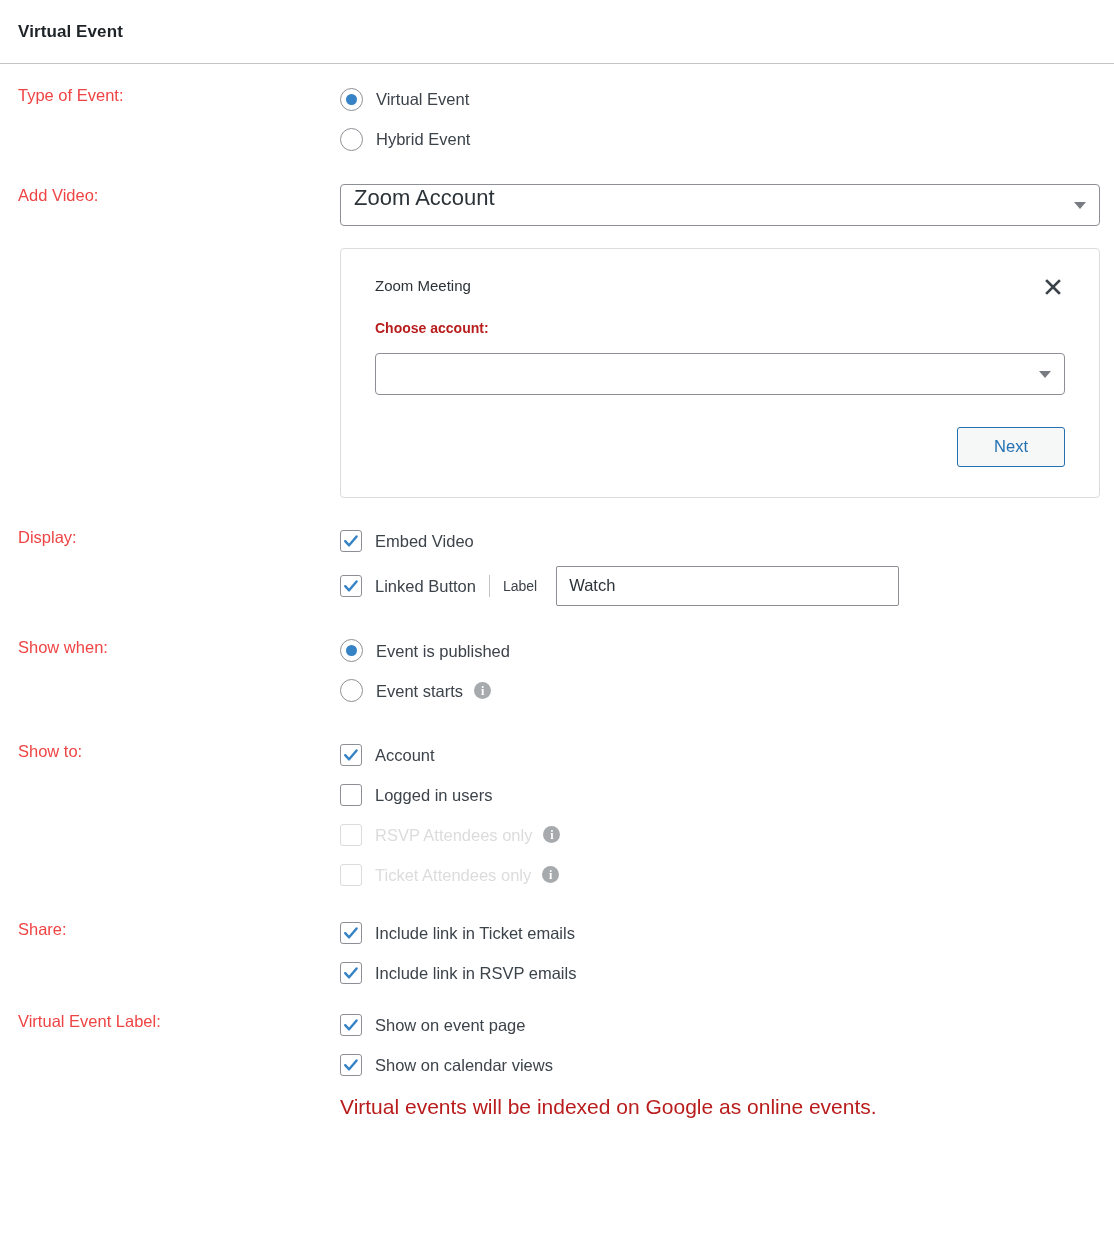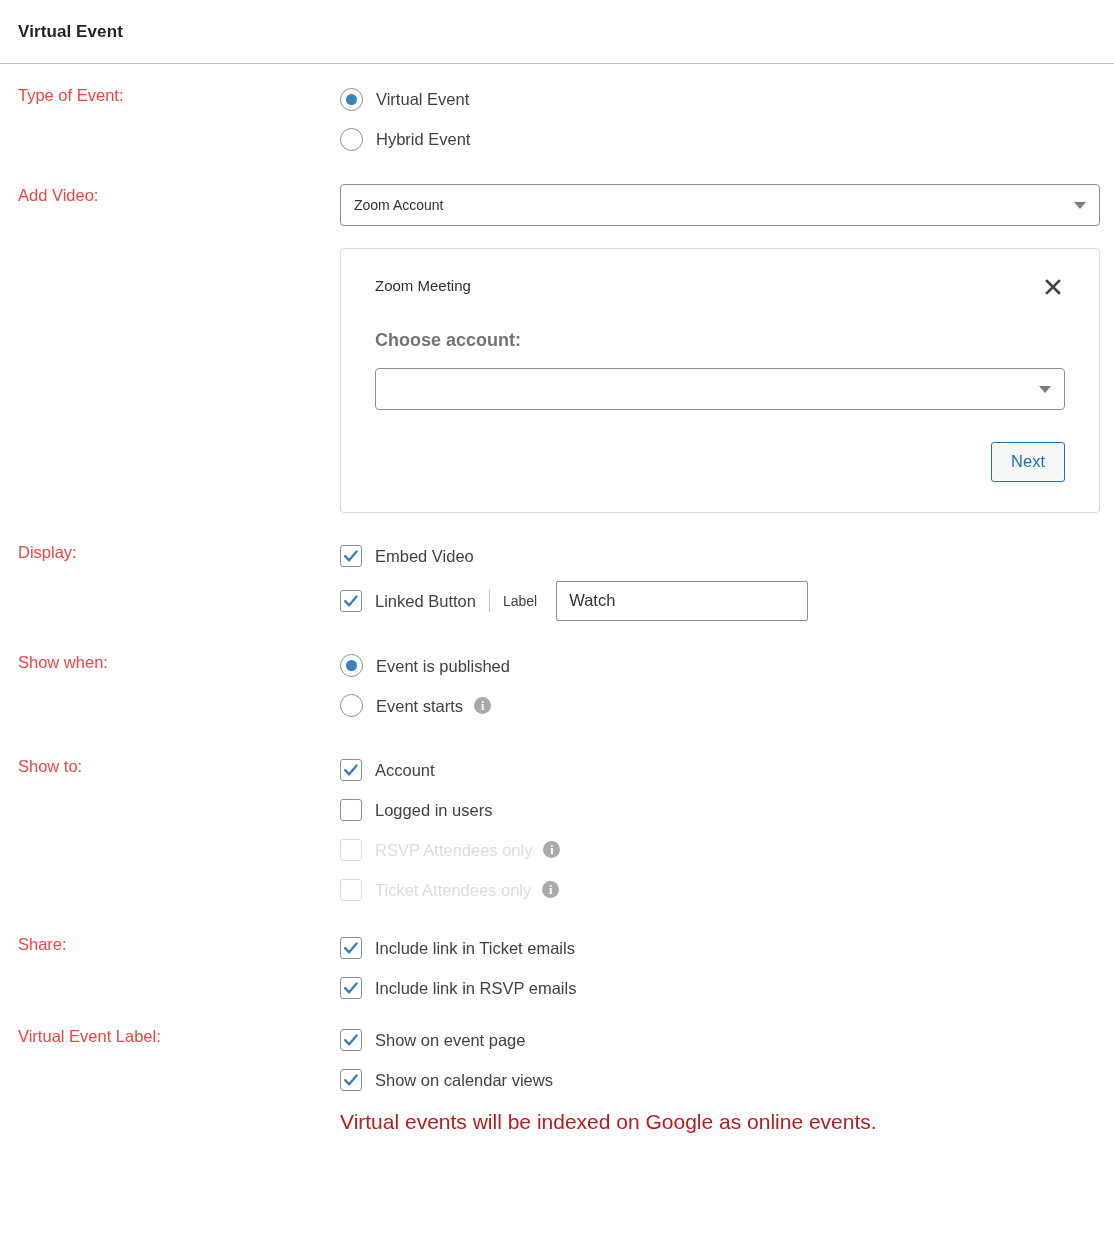--- a/index.html
+++ b/index.html
@@ -130,23 +130,22 @@
 
   
   .select {
     position: relative;
     width: 760px;
     height: 42px;
     border: 1px solid #8c8f94;
     border-radius: 4px;
     background: #fff;
     display: flex;
-    align-items: center;
     padding: 0 34px 0 13px;
-    font-size: 14px;
+    font-size: 22px;
     color: #2c3338;
   }
   .select .caret {
     position: absolute;
     right: 13px;
     top: 50%;
     margin-top: -3px;
     width: 0; height: 0;
     border-left: 6px solid transparent;
     border-right: 6px solid transparent;
@@ -172,43 +171,43 @@
     color: #2c3338;
     line-height: 1;
     padding-top: 3px;
   }
   .close-icon {
     cursor: pointer;
     line-height: 0;
     padding: 2px;
   }
   .choose-label {
-    margin-top: 31px;
-    font-size: 18px;
+    margin-top: 21px;
+    font-size: 14px;
     font-weight: bold;
-    color: #737373;
+    color: #b91c1c;
   }
   .zoom-select {
     width: 100%;
     margin-top: 17px;
     height: 42px;
   }
   .zoom-actions {
     display: flex;
     justify-content: flex-end;
     margin-top: 32px;
   }
   .next-button {
     border: 1px solid #2271b1;
     border-radius: 3px;
     background: #f6f7f7;
     color: #2271b1;
     font-size: 16.5px;
     font-family: "Liberation Sans", sans-serif;
-    padding: 9px 19px;
+    padding: 9px 36px;
     cursor: pointer;
     line-height: 1.2;
   }
 
   
   .linked-row {
     display: flex;
     align-items: center;
     height: 40px;
   }
@@ -217,21 +216,21 @@
     height: 22px;
     background: #c3c4c7;
     margin: 0 13px;
   }
   .label-word {
     font-size: 14px;
     color: #3c434a;
     margin-right: 19px;
   }
   .text-input {
-    width: 252px;
+    width: 343px;
     height: 40px;
     border: 1px solid #8c8f94;
     border-radius: 2px;
     background: #fff;
     font-size: 16.5px;
     font-family: "Liberation Sans", sans-serif;
     color: #2c3338;
     padding: 0 12px;
   }
 

